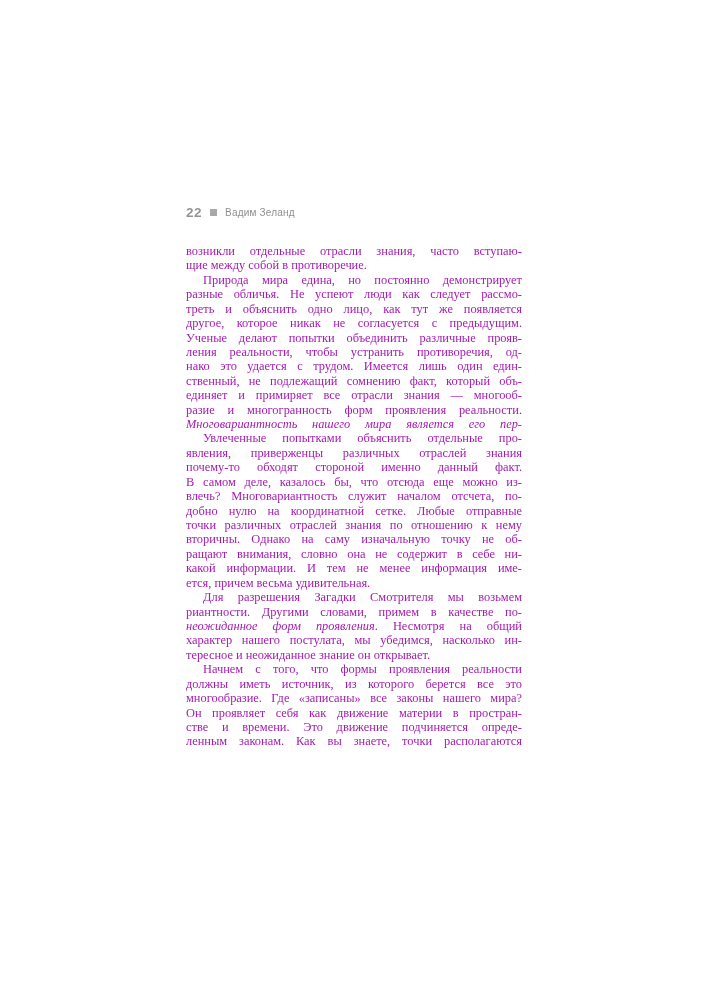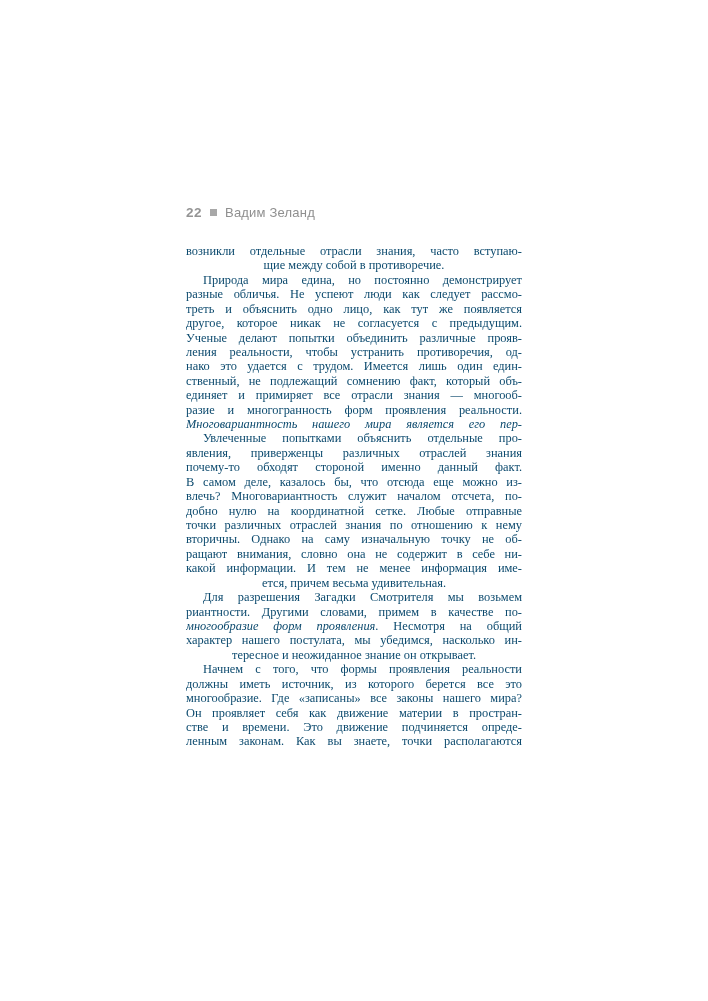--- a/index.html
+++ b/index.html
@@ -28,39 +28,39 @@
     letter-spacing: 0.5px;
   }
   .sep-square {
     width: 7px;
     height: 7px;
     background: #a8a8a8;
     margin: 1px 8px 0 8px;
     flex: 0 0 auto;
   }
   .author {
-    font-size: 13px;
+    font-size: 10px;
     color: #8f8f8f;
     letter-spacing: 0.2px;
   }
   .page-body {
     position: absolute;
     left: 186px;
     top: 244px;
     width: 336px;
-    color: #0c4a6e;
+    color: #a21caf;
     font-size: 12.4px;
     hyphens: none;
   }
   .paragraph { margin: 0; padding: 0; }
   .line {
     height: 14.43px;
     line-height: 14.43px;
     overflow: hidden;
-    text-align: center;
+    text-align: left;
     white-space: normal;
   }
   .line.just {
     text-align: justify;
     text-align-last: justify;
   }
   .line.indent { text-indent: 17px; }
   .italic { font-style: italic; }
 </style>
 </head>
@@ -99,21 +99,21 @@
         <div class="line just"><span class="">добно нулю на координатной сетке. Любые отправные</span></div>
         <div class="line just"><span class="">точки различных отраслей знания по отношению к нему</span></div>
         <div class="line just"><span class="">вторичны. Однако на саму изначальную точку не об-</span></div>
         <div class="line just"><span class="">ращают внимания, словно она не содержит в себе ни-</span></div>
         <div class="line just"><span class="">какой информации. И тем не менее информация име-</span></div>
         <div class="line"><span class="">ется, причем весьма удивительная.</span></div>
       </div>
       <div class="paragraph">
         <div class="line just indent"><span class="">Для разрешения Загадки Смотрителя мы возьмем</span></div>
         <div class="line just"><span class="">риантности. Другими словами, примем в качестве по-</span></div>
-        <div class="line just"><span class="italic">многообразие форм проявления</span><span class="">. Несмотря на общий</span></div>
+        <div class="line just"><span class="italic">неожиданное форм проявления</span><span class="">. Несмотря на общий</span></div>
         <div class="line just"><span class="">характер нашего постулата, мы убедимся, насколько ин-</span></div>
         <div class="line"><span class="">тересное и неожиданное знание он открывает.</span></div>
       </div>
       <div class="paragraph">
         <div class="line just indent"><span class="">Начнем с того, что формы проявления реальности</span></div>
         <div class="line just"><span class="">должны иметь источник, из которого берется все это</span></div>
         <div class="line just"><span class="">многообразие. Где «записаны» все законы нашего мира?</span></div>
         <div class="line just"><span class="">Он проявляет себя как движение материи в простран-</span></div>
         <div class="line just"><span class="">стве и времени. Это движение подчиняется опреде-</span></div>
         <div class="line just"><span class="">ленным законам. Как вы знаете, точки располагаются</span></div>

